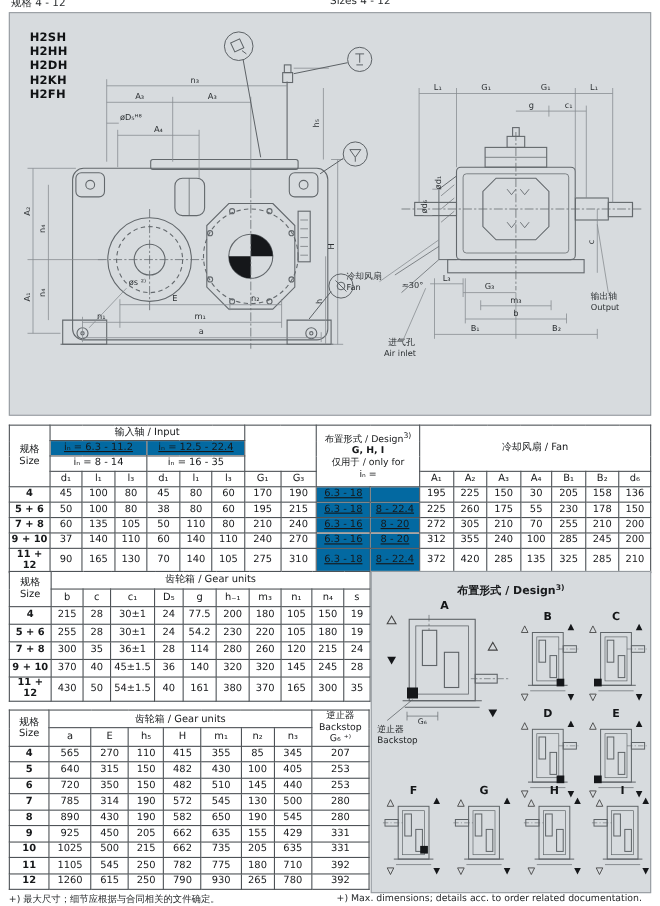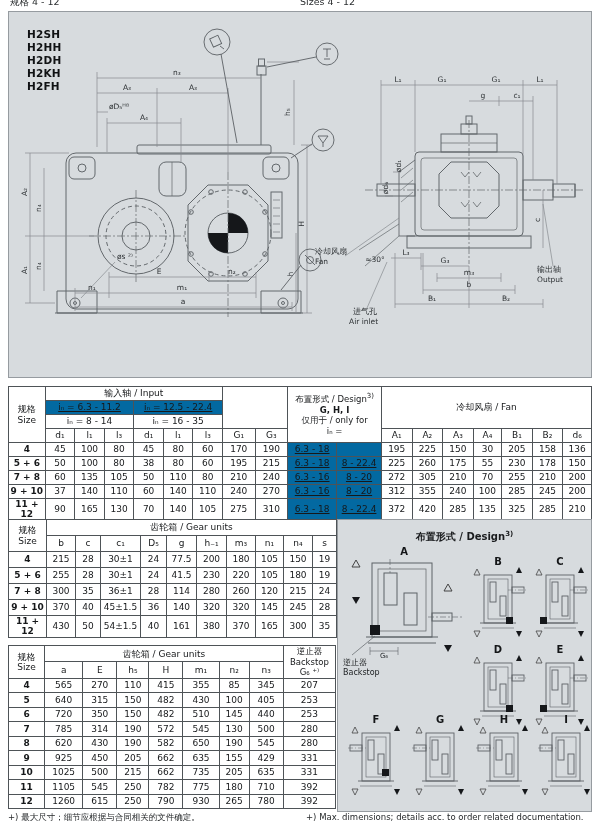--- a/index.html
+++ b/index.html
@@ -477,21 +477,21 @@
         <td>105</td>
         <td>150</td>
         <td>19</td>
       </tr>
       <tr>
         <th class="sizecol">5 + 6</th>
         <td>255</td>
         <td>28</td>
         <td>30±1</td>
         <td>24</td>
-        <td>41.5</td>
+        <td>54.2</td>
         <td>230</td>
         <td>220</td>
         <td>105</td>
         <td>180</td>
         <td>19</td>
       </tr>
       <tr>
         <th class="sizecol">7 + 8</th>
         <td>300</td>
         <td>35</td>
@@ -608,21 +608,21 @@
         <td>314</td>
         <td>190</td>
         <td>572</td>
         <td>545</td>
         <td>130</td>
         <td>500</td>
         <td>280</td>
       </tr>
       <tr>
         <th class="sizecol">8</th>
-        <td>620</td>
+        <td>890</td>
         <td>430</td>
         <td>190</td>
         <td>582</td>
         <td>650</td>
         <td>190</td>
         <td>545</td>
         <td>280</td>
       </tr>
       <tr>
         <th class="sizecol">9</th>

